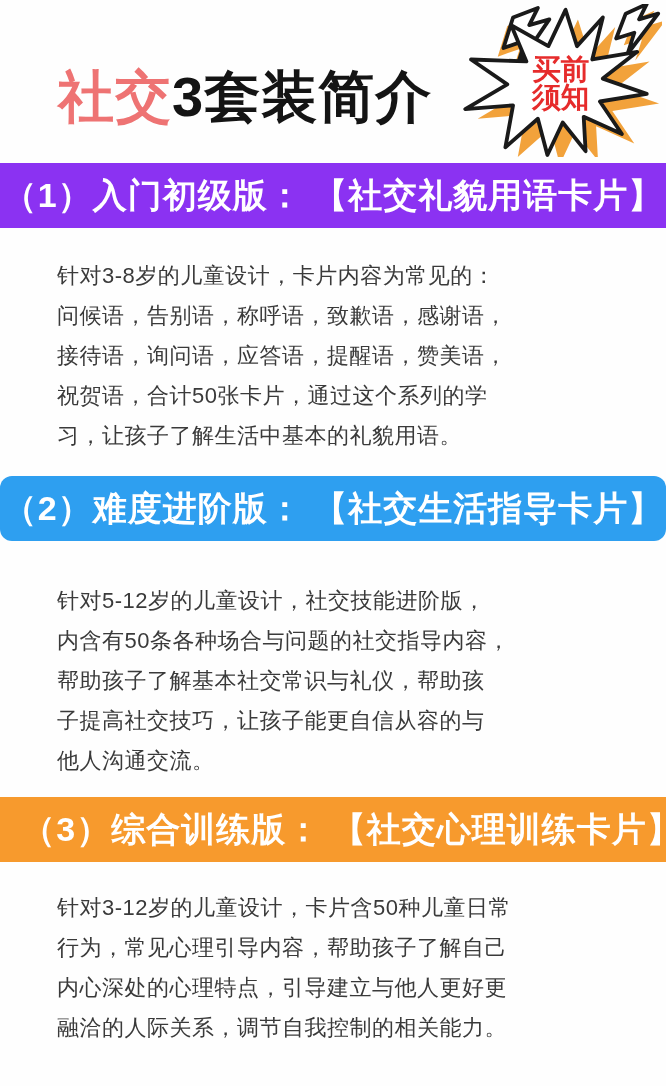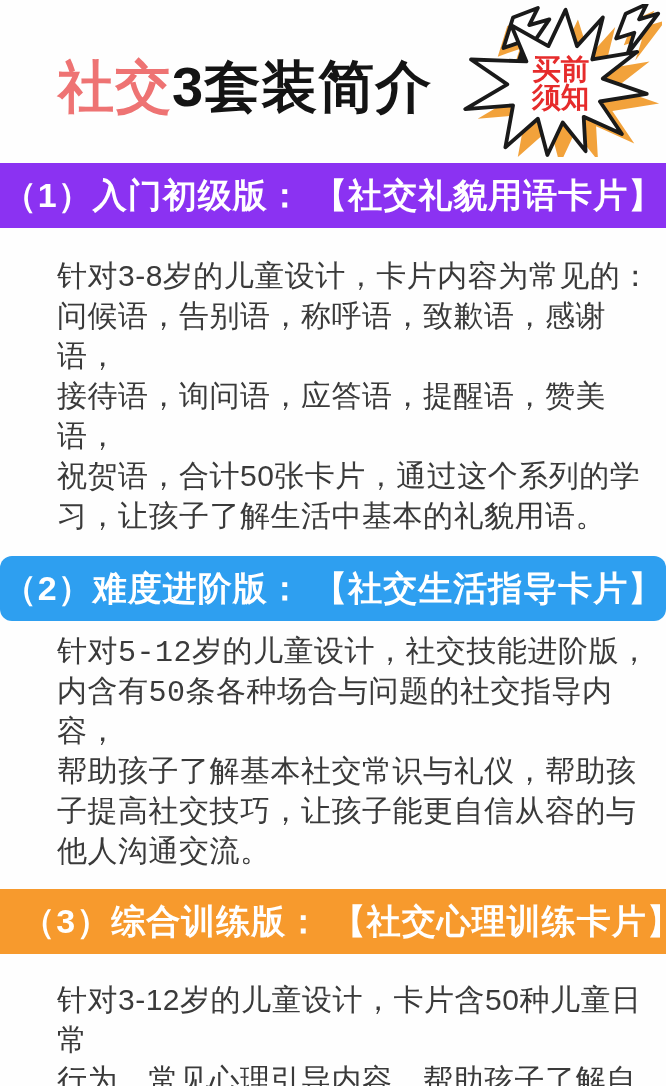--- a/index.html
+++ b/index.html
@@ -5,44 +5,44 @@
   * { margin:0; padding:0; box-sizing:border-box; }
   html,body { background:#ffffff; }
   body { font-family:"Liberation Sans","DejaVu Sans",sans-serif; }
   .page {
     position:relative; width:666px; height:1086px; margin:0 auto;
     background:#fefefe; overflow:hidden;
   }
   
   .header { position:relative; height:163px; }
   .title {
-    position:absolute; left:58px; top:50px;
+    position:absolute; left:58px; top:60px;
     font-size:56px; font-weight:800; letter-spacing:1px;
     color:#141414; white-space:nowrap;
   }
   .badge { position:absolute; top:4px; right:4px; width:212px; height:153px; }
   .badge text {
     font-size:30px; font-weight:700; text-anchor:middle;
     font-family:"Liberation Sans","DejaVu Sans",sans-serif;
   }
   
   .banner {
     height:65px; display:flex; align-items:center; justify-content:center;
     color:#ffffff; font-size:34px; font-weight:700; letter-spacing:1px;
     white-space:nowrap;
   }
   .banner-2 { margin-top:20px;border-radius:12px; }
   .banner-3 { margin-top:16px; }
   
   .para {
-    font-size:30px; line-height:40px; color:#3a3a3a;
+    font-size:22px; line-height:40px; color:#3a3a3a;
     padding:0 10px 0 57px; white-space:pre-line; letter-spacing:0.5px;
   }
   .para-1 { margin-top:28px; }
-  .para-2 { margin-top:12px;font-family:Liberation Mono, monospace; }
+  .para-2 { margin-top:40px; }
   .para-3 { margin-top:26px; }
 </style>
 </head>
 <body>
 
 <div class="page">
 
   <header class="header">
     <h1 class="title"><span style="color: rgb(238, 115, 115);">社交</span><span style="color: rgb(20, 20, 20);">3套装简介</span></h1>
 

